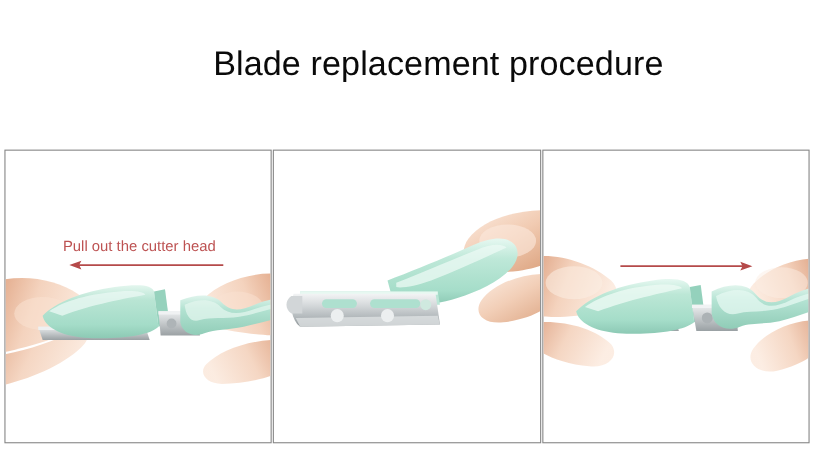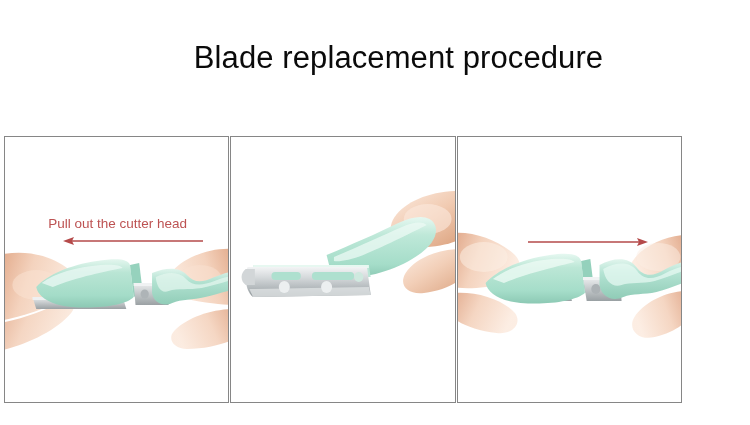--- a/index.html
+++ b/index.html
@@ -27,21 +27,21 @@
     line-height: 40px;
     white-space: nowrap;
     padding-left: 47px;
   }
 
   
   .panels {
     position: absolute;
     top: 136px;
     left: 4px;
-    width: 678px;
+    width: 732px;
     height: 267px;
     display: flex;
     gap: 1px;
     border-radius: 23px;
   }
 
   .panel {
     position: relative;
     flex: 1 1 0;
     background: #ffffff;

